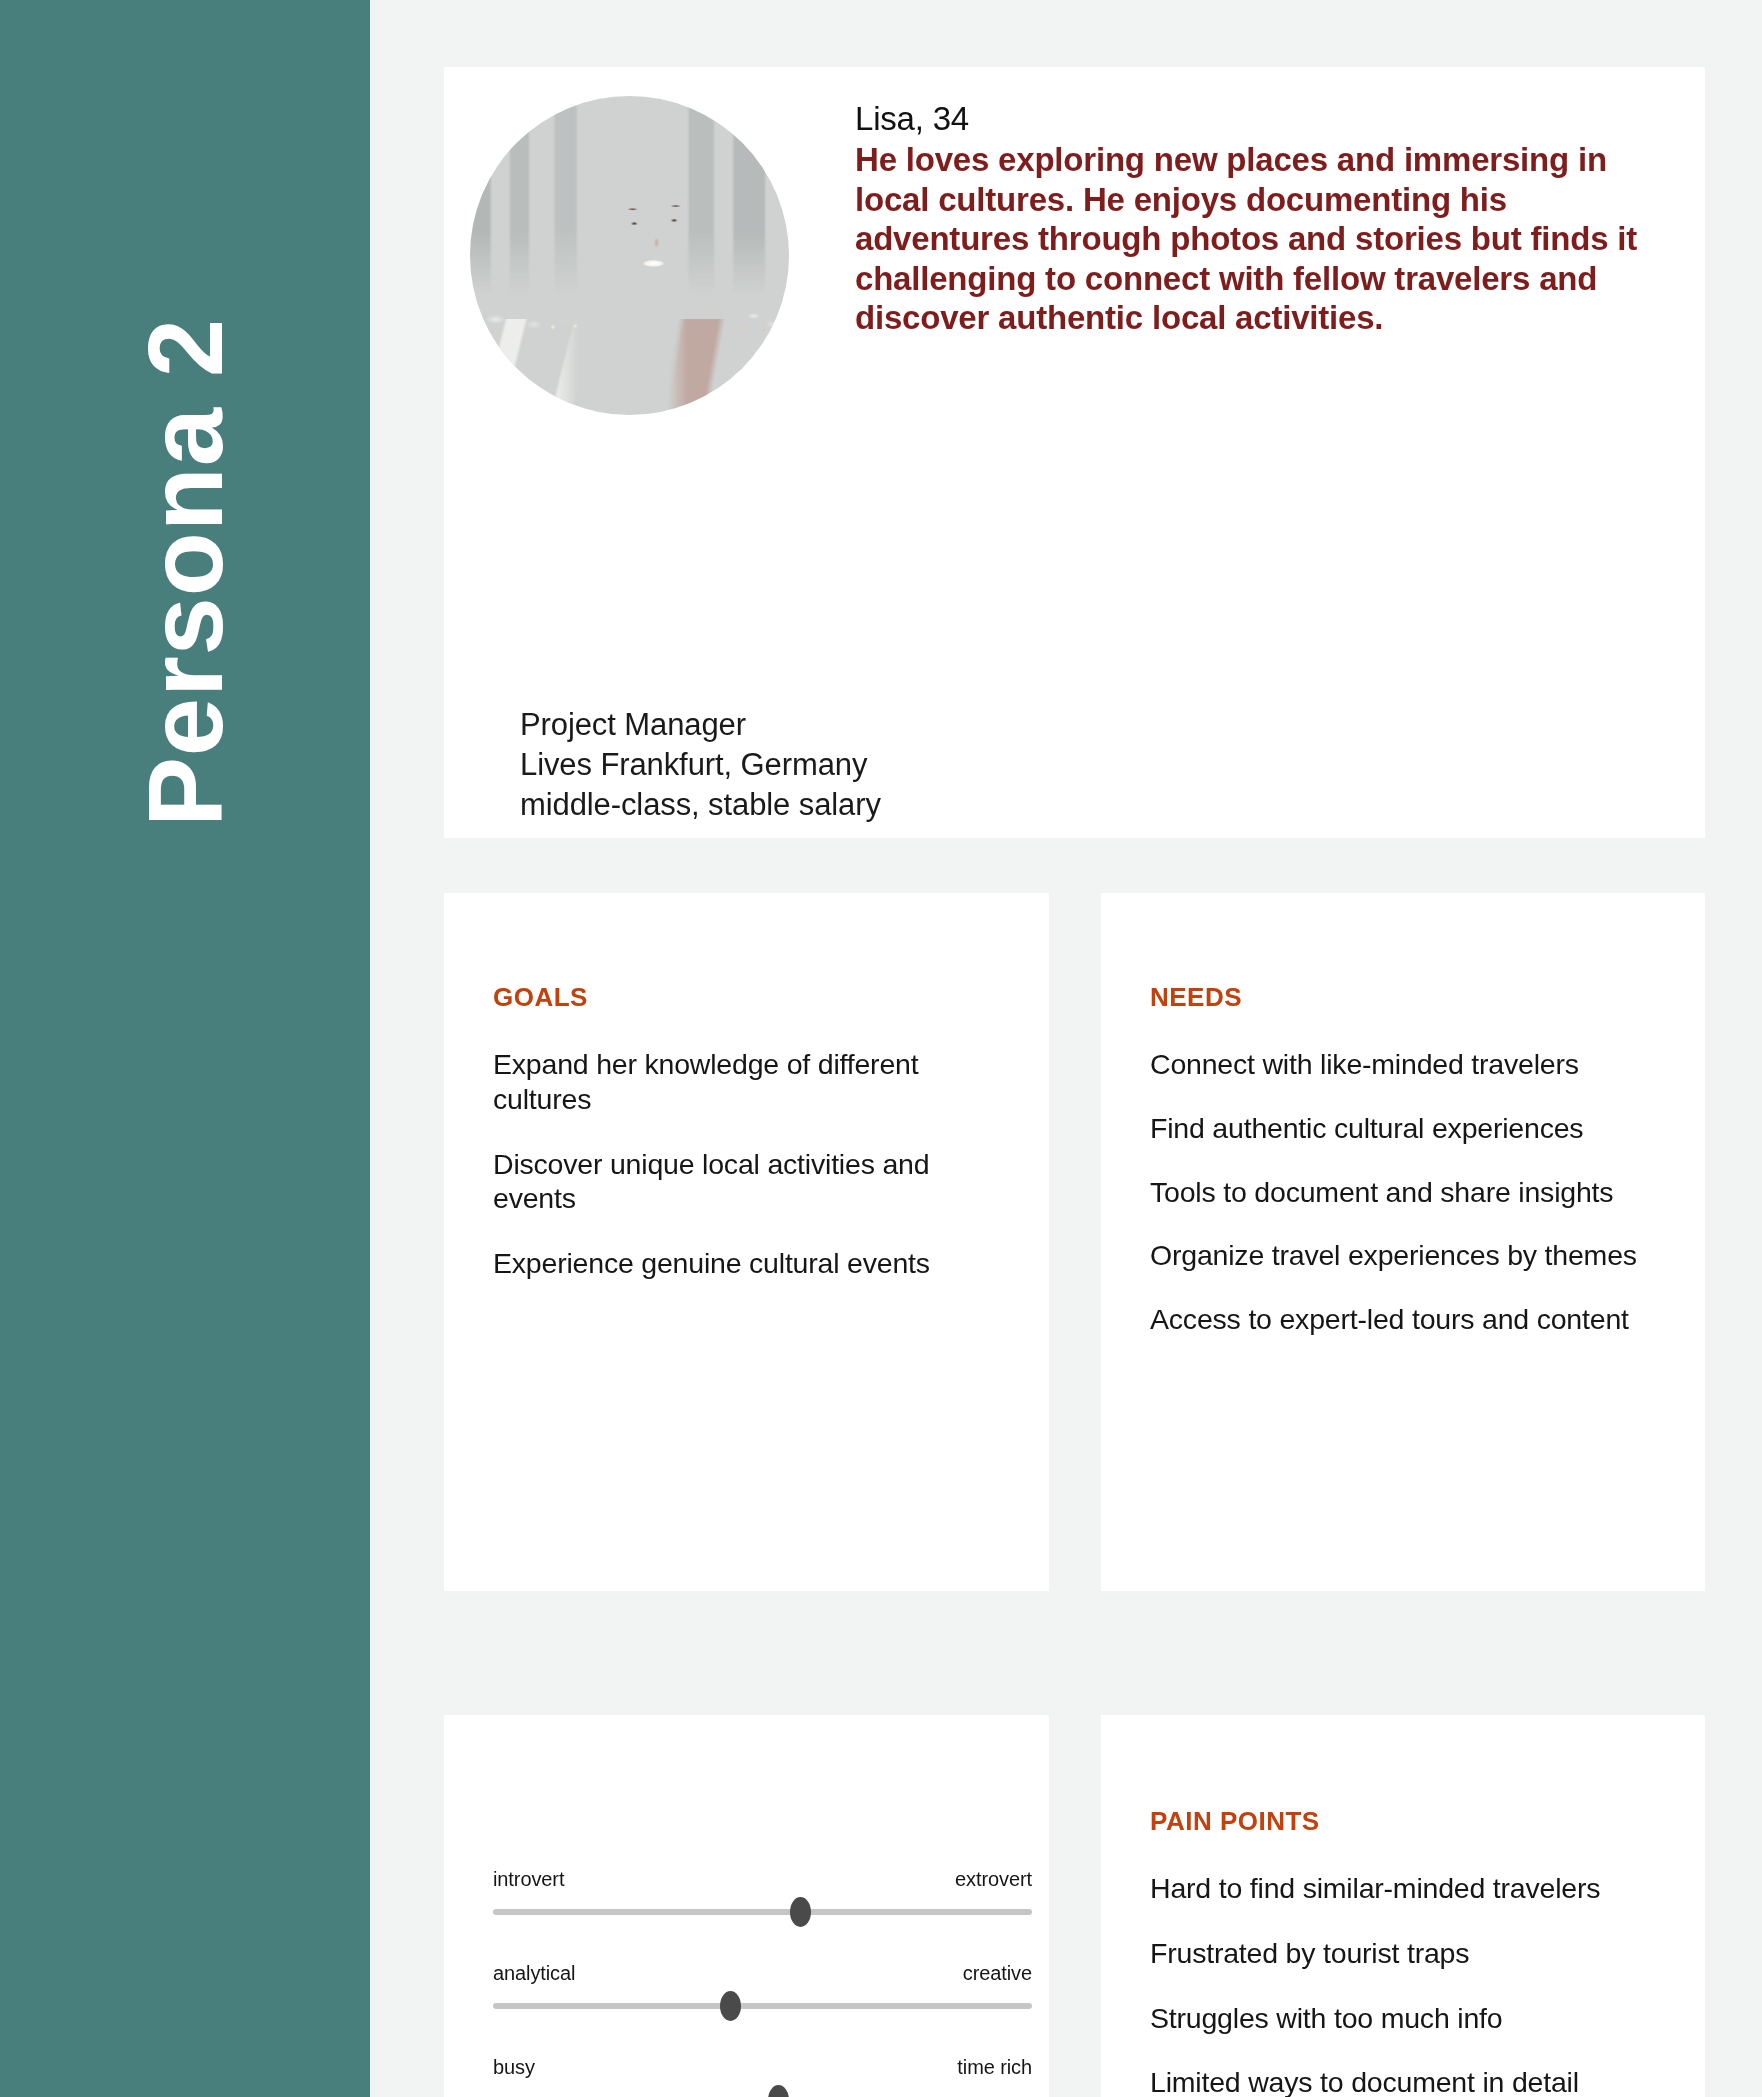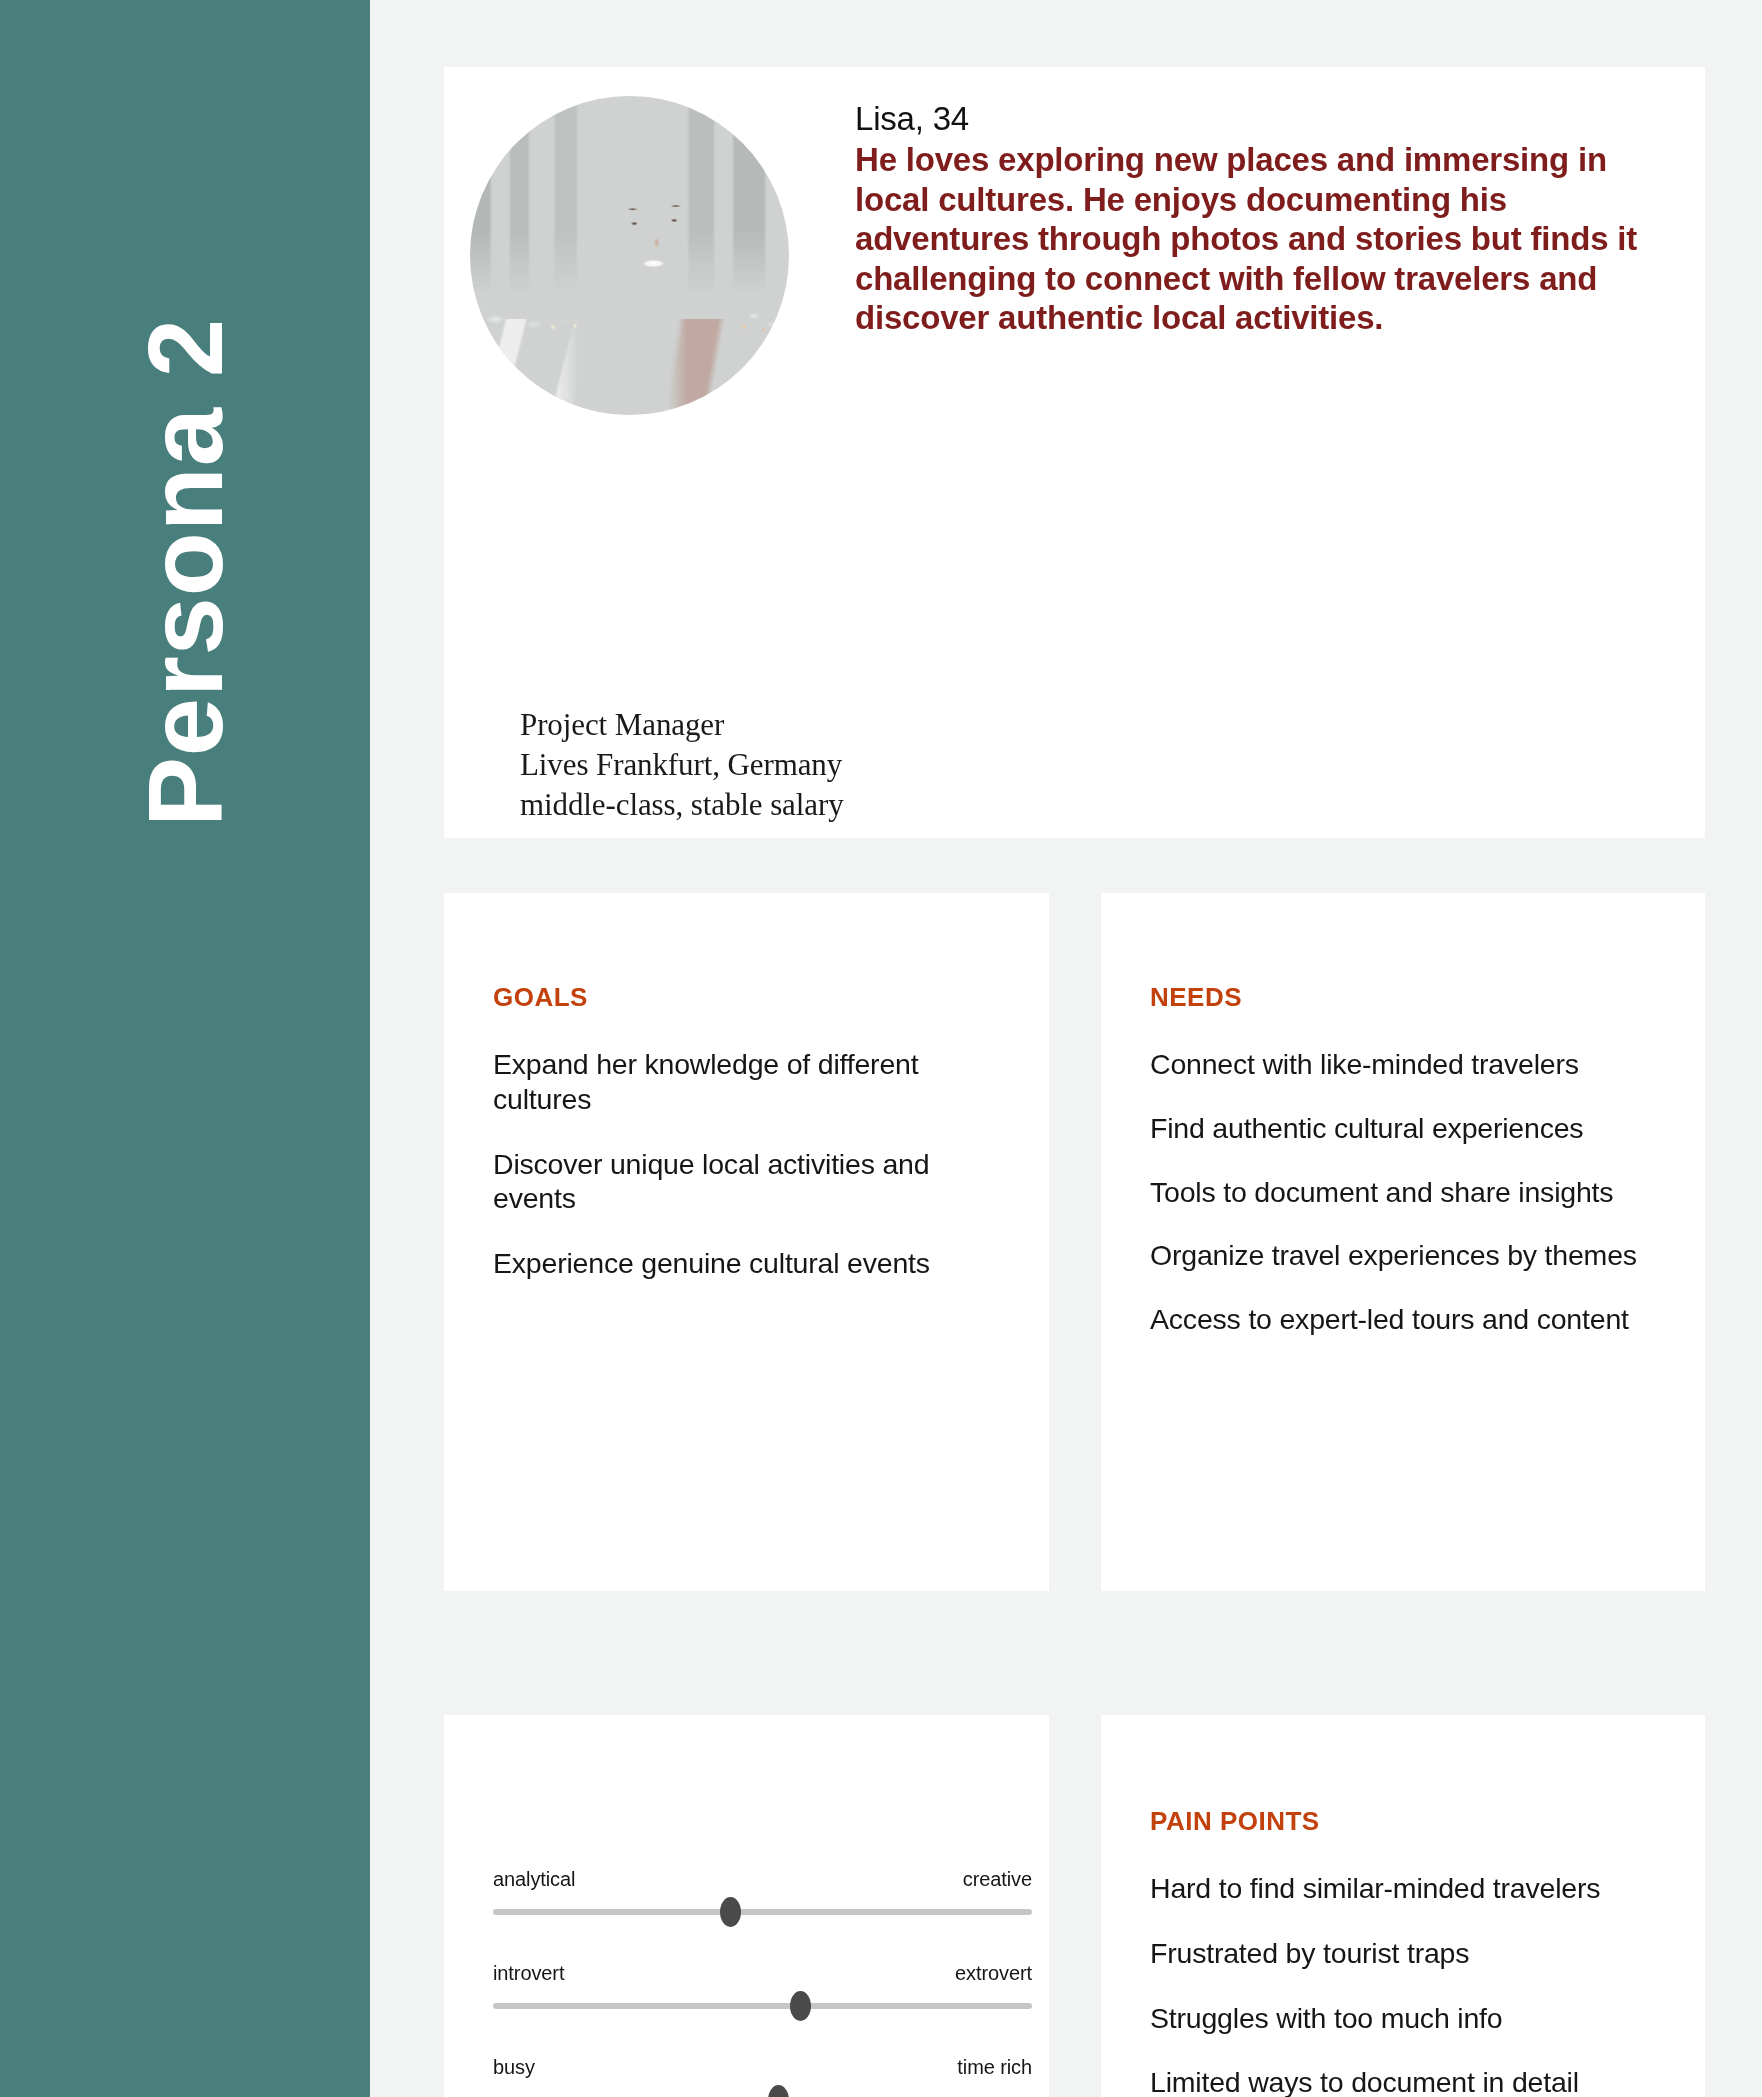--- a/index.html
+++ b/index.html
@@ -175,21 +175,21 @@
     position:absolute;
     left:76px;
     top:638px;
     font-family:"Liberation Sans", sans-serif;
     font-size:31px;
     font-weight:400;
     color:#1a1a1a;
     line-height:1.29;
     letter-spacing:-0.1px;
   }
-  .demographics div { white-space:nowrap;font-family:Liberation Serif, serif; }
+  .demographics div { white-space:nowrap; }
 
   
   .card-goals  { left:444px; top:893px; width:605px; height:698px; }
   .card-needs  { left:1101px; top:893px; width:604px; height:698px; }
   .card-personality { left:444px; top:1715px; width:605px; height:779px; }
   .card-pain   { left:1101px; top:1715px; width:604px; height:779px; }
 
   .card-inner { position:absolute; left:49px; top:0; right:40px; }
 
   .section-title {
@@ -318,37 +318,37 @@
         <div class="item">Access to expert-led tours and content</div>
       </div>
     </div>
   </div>
 
   <div class="card card-personality">
     <div class="sliders">
 
       <div class="slider-row">
         <div class="slider-labels">
+          <span class="slider-label">introvert</span>
+          <span class="slider-label">extrovert</span>
+        </div>
+        <div class="slider-track-wrap">
+          <div class="slider-track" style="background: rgb(198, 198, 198);"></div>
+          <div class="slider-handle" style="left: 57%; background: rgb(74, 74, 74);"></div>
+        </div>
+      </div>
+
+      <div class="slider-row">
+        <div class="slider-labels">
           <span class="slider-label">analytical</span>
           <span class="slider-label">creative</span>
         </div>
         <div class="slider-track-wrap">
           <div class="slider-track" style="background: rgb(198, 198, 198);"></div>
           <div class="slider-handle" style="left: 44%; background: rgb(74, 74, 74);"></div>
-        </div>
-      </div>
-
-      <div class="slider-row">
-        <div class="slider-labels">
-          <span class="slider-label">introvert</span>
-          <span class="slider-label">extrovert</span>
-        </div>
-        <div class="slider-track-wrap">
-          <div class="slider-track" style="background: rgb(198, 198, 198);"></div>
-          <div class="slider-handle" style="left: 57%; background: rgb(74, 74, 74);"></div>
         </div>
       </div>
 
       <div class="slider-row">
         <div class="slider-labels">
           <span class="slider-label">busy</span>
           <span class="slider-label">time rich</span>
         </div>
         <div class="slider-track-wrap">
           <div class="slider-track" style="background: rgb(198, 198, 198);"></div>

